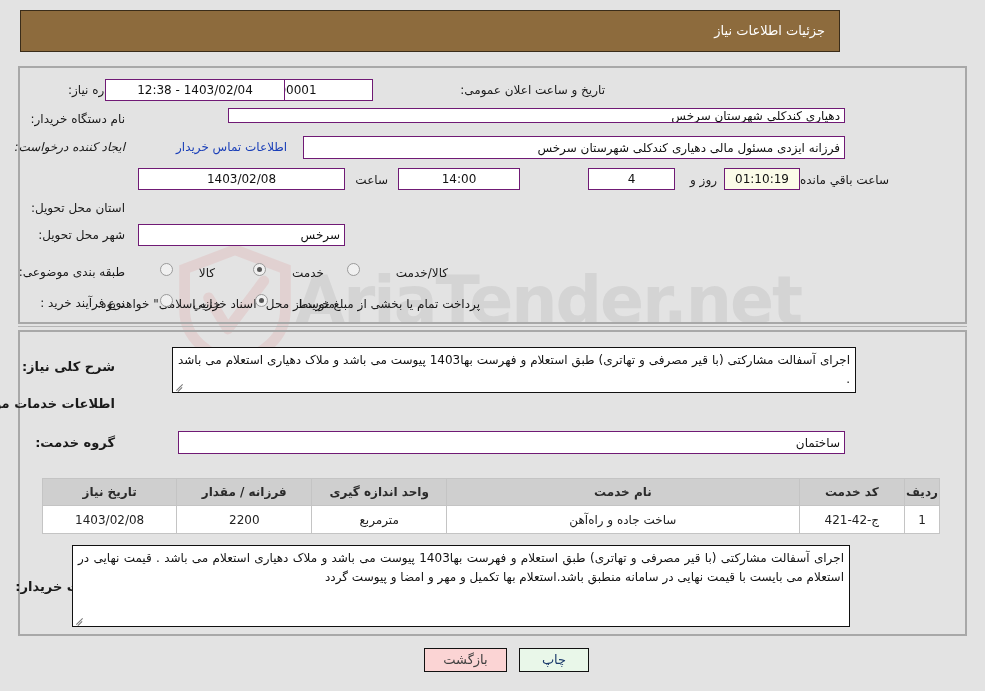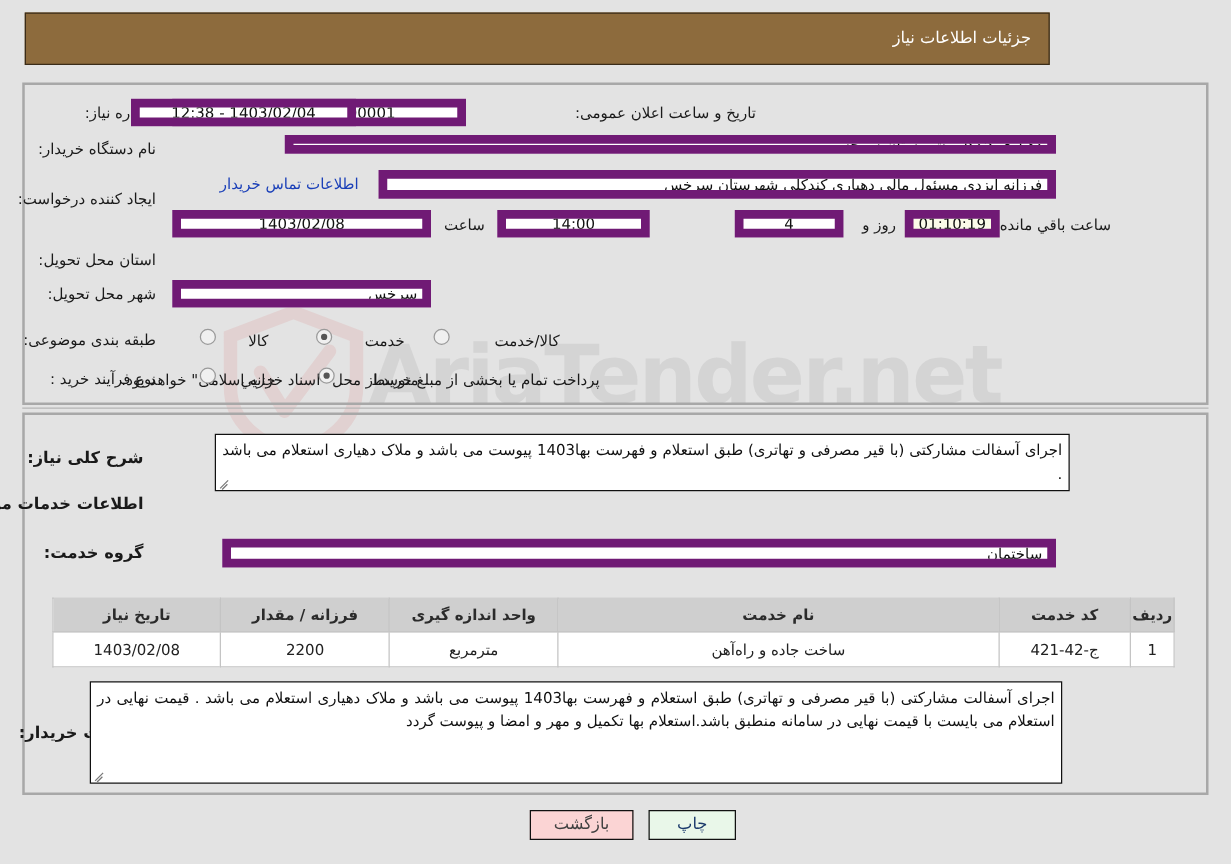--- a/index.html
+++ b/index.html
@@ -90,21 +90,21 @@
     line-height: 14px;
   }
   .lbl.rt { text-align: right; }
   .bold { font-weight: bold; }
 
   
   .box {
     position: absolute;
     box-sizing: border-box;
     background: #ffffff;
-    border: 7px solid #701a75;
+    border: 1px solid #701a75;
     z-index: 12;
     overflow: hidden;
     white-space: nowrap;
   }
   .box .v {
     position: absolute;
     top: 50%;
     transform: translateY(-50%);
     font-size: 12px;
     color: #111;
@@ -245,21 +245,21 @@
 
   <div class="box center" style="left:105px; top:79px; width:180px; height:22px;">
     <div class="v">1403/02/04 - 12:38</div>
   </div>
 
   <div class="lbl rt" style="right:860px; top:112px;">نام دستگاه خریدار:</div>
   <div class="box right" style="left:228px; right:140px; top:108px; height:15px;">
     <div class="v">دهیاری کندکلی شهرستان سرخس</div>
   </div>
 
-  <div class="lbl rt" style="right:860px; top:152px;">ایجاد کننده درخواست:</div>
+  <div class="lbl rt" style="right:860px; top:140px;font-style:italic;">ایجاد کننده درخواست:</div>
   <div class="box right" style="left:303px; right:140px; top:136px; height:23px;">
     <div class="v">فرزانه ایزدی مسئول مالی دهیاری کندکلی شهرستان سرخس</div>
   </div>
   <div class="lbl link" style="left:176px; top:140px;">اطلاعات تماس خریدار</div>
 
   <div class="box center" style="right:640px; top:168px; width:207px; height:22px;">
     <div class="v">1403/02/08</div>
   </div>
   <div class="lbl" style="right:597px; top:173px;">ساعت</div>
   <div class="box center" style="right:465px; top:168px; width:122px; height:22px;">

